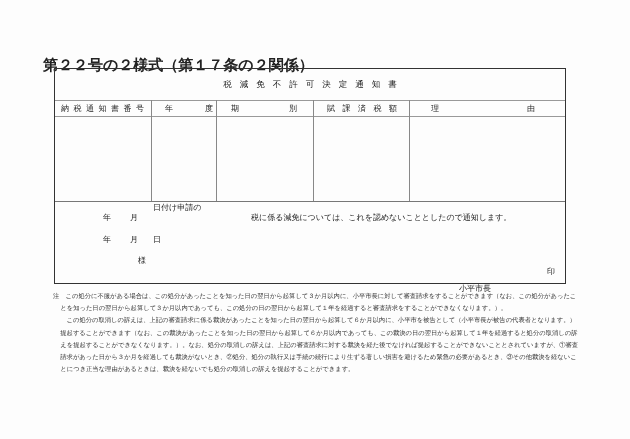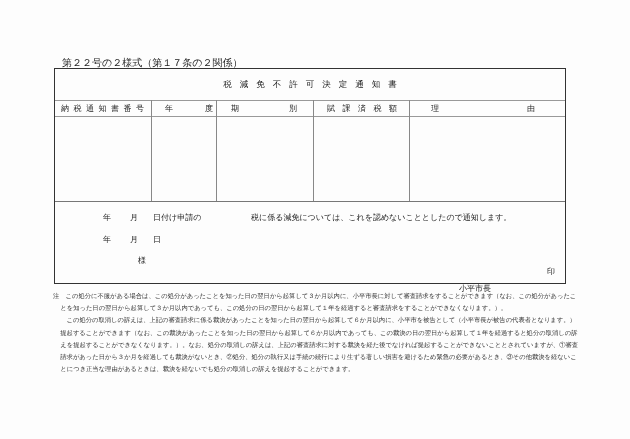--- a/index.html
+++ b/index.html
@@ -2,22 +2,22 @@
 <html><head>
   <meta charset="utf-8">
   <style>
     html, body { margin: 0; padding: 0; background: #fdfdfd; }
     body {
       width: 630px; height: 439px; position: relative; overflow: hidden;
       font-family: "DejaVu Serif", "Liberation Serif", serif;
       color: #222;
     }
     .form-label {
-      position: absolute; left: 62px; top: 56px;
-      font-size: 10px; letter-spacing: 0px; white-space: nowrap;
+      position: absolute; left: 43px; top: 56px;
+      font-size: 15px; letter-spacing: 0px; white-space: nowrap; font-weight: bold;
     }
     .frame {
       position: absolute; left: 54px; top: 68px; width: 512px; height: 216px;
       border: 1.5px solid #333; box-sizing: border-box;
     }
     .title-row {
       position: absolute; left: 0; top: 0; right: 0; height: 31px;
       border-bottom: 1px solid #999;
       display: flex; align-items: center; justify-content: center;
     }
@@ -98,21 +98,21 @@
 
   <div style="position:absolute;left:0;top:48px;width:96px;height:84px;"></div>
   <div style="position:absolute;left:97px;top:48px;width:64px;height:84px;"></div>
   <div style="position:absolute;left:162px;top:48px;width:96px;height:84px;"></div>
   <div style="position:absolute;left:259px;top:48px;width:95px;height:84px;"></div>
   <div style="position:absolute;left:355px;top:48px;right:0;height:84px;"></div>
 
   <div class="message-area">
     <span class="msg" style="left:48px; top:10px;">年</span>
     <span class="msg" style="left:75px; top:10px;">月</span>
-    <span class="msg" style="left:98px; top:10px;">日付け申請の</span>
+    <span class="msg" style="left:98px; top:0;">日付け申請の</span>
     <span class="msg" style="left:190px; top:10px;margin-left:6px;">税に係る減免については、これを認めないこととしたので通知します。</span>
 
     <span class="msg" style="left:48px; top:32px;">年</span>
     <span class="msg" style="left:75px; top:32px;">月</span>
     <span class="msg" style="left:98px; top:32px;">日</span>
 
     <span class="msg" style="left:83px; top:53px;">様</span>
 
     <span class="msg" style="left:404px; top:81px;">小平市長</span>
     <span class="msg" style="left:492px; top:64px;">印</span>

